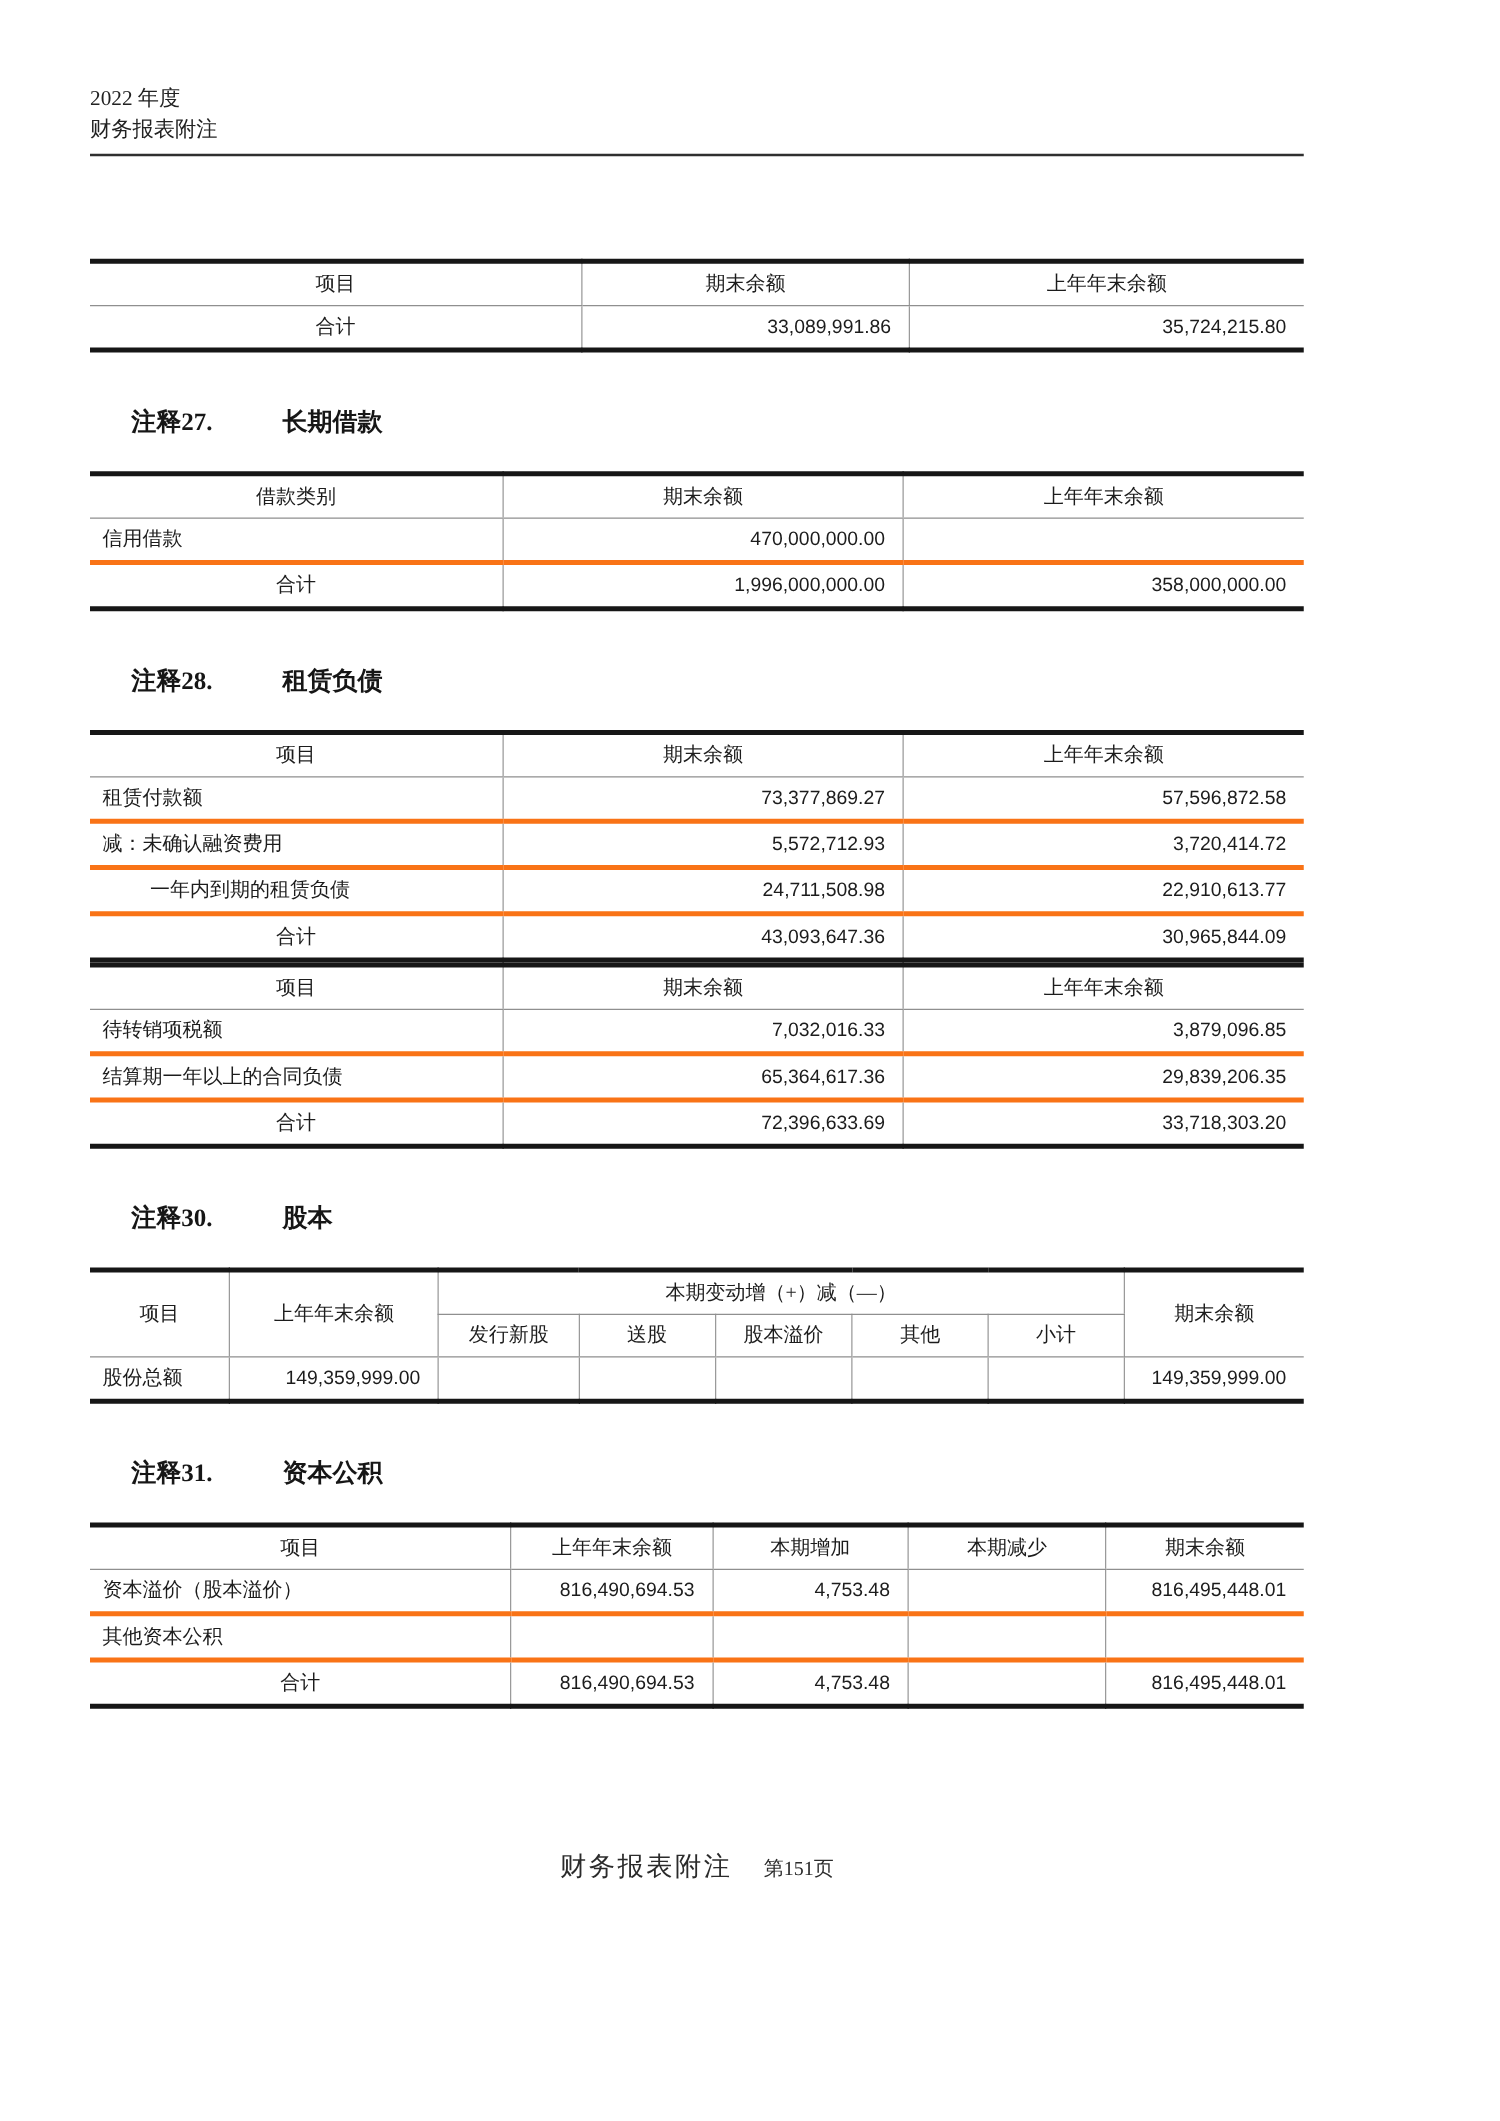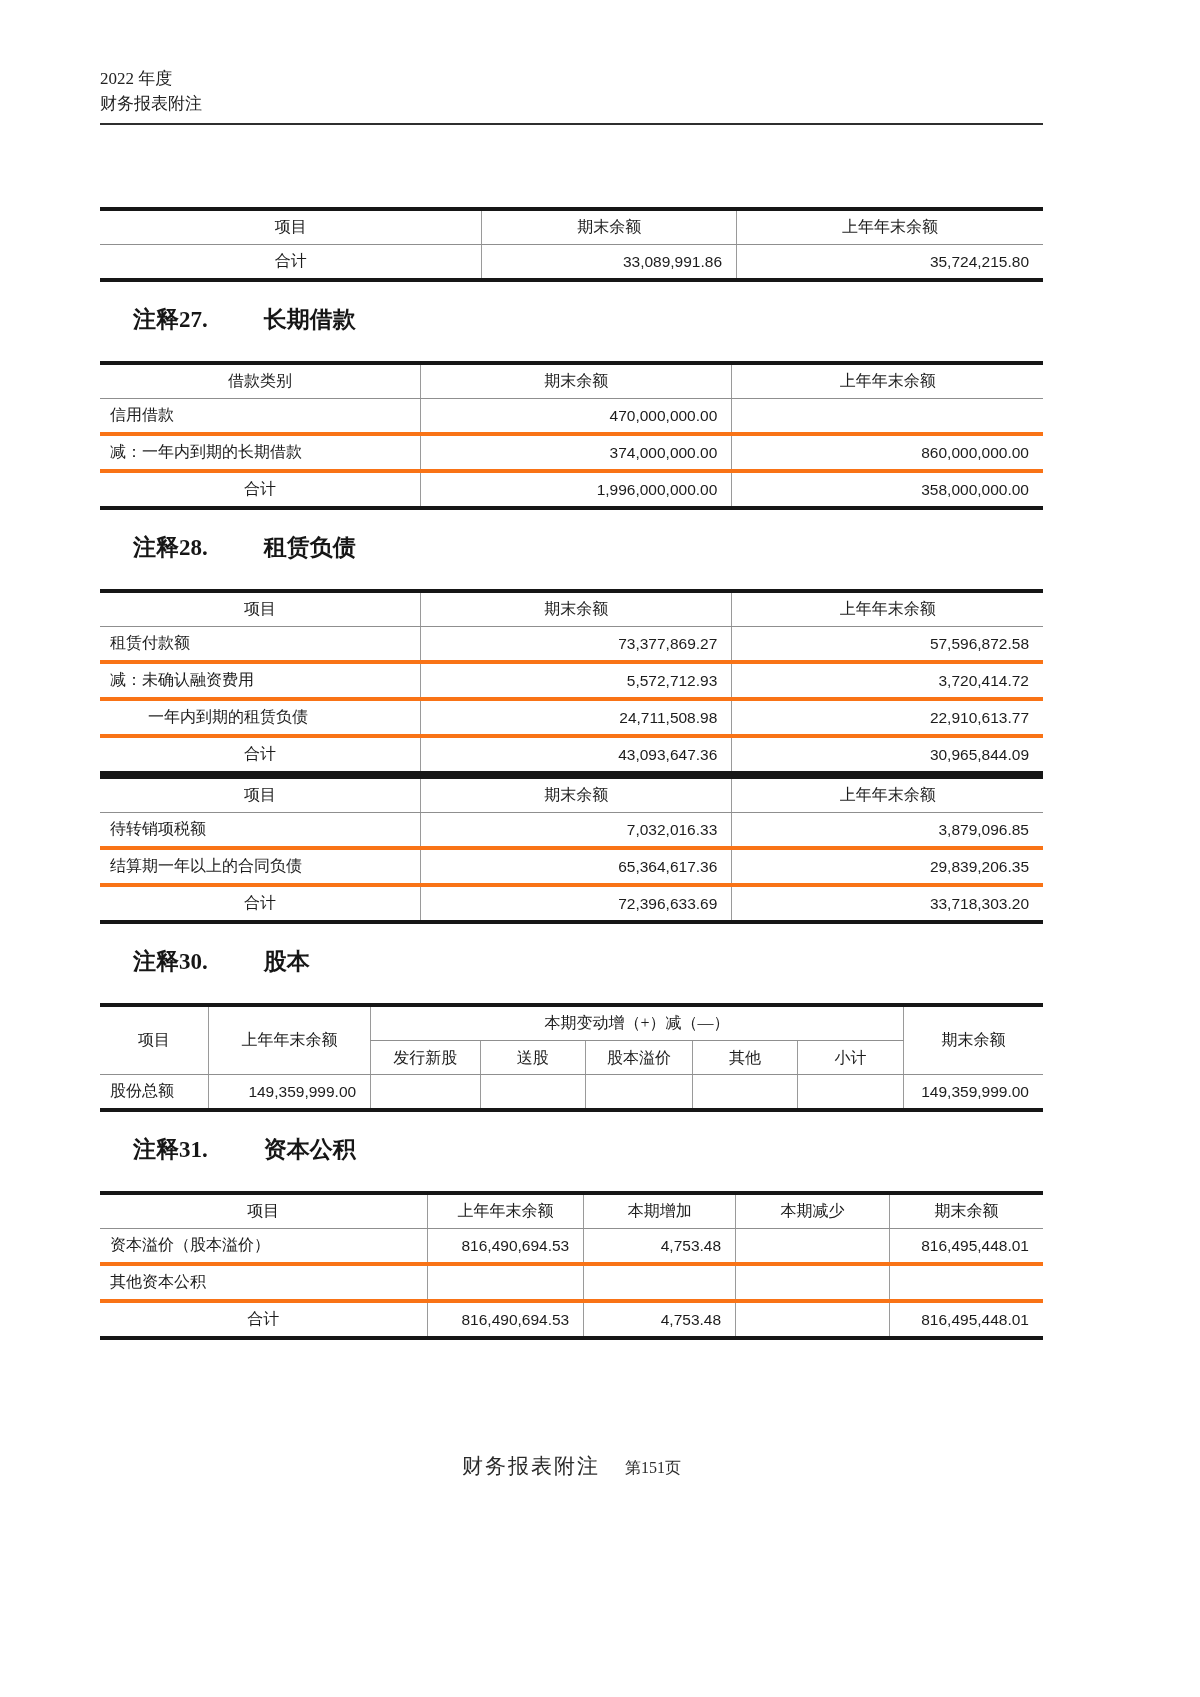--- a/index.html
+++ b/index.html
@@ -6,31 +6,31 @@
   html, body { margin: 0; padding: 0; }
   body {
     width: 1200px; height: 1697px;
     background: #ffffff;
     color: #1c1c1c;
     font-family: "Liberation Serif", "DejaVu Serif", serif;
   }
   .page {
     position: relative;
     width: 1200px; height: 1697px;
-    padding: 66px 157px 0 100px;
+    padding: 66px 157px 0 72px;
   }
   
   .doc-header { font-size: 17px; line-height: 25px; color: #222; }
   .header-rule { border-bottom: 2.5px solid #2f2f2f; margin-top: 7px; }
 
   
   .note-title {
-    margin-top: 22px; margin-bottom: 26px;
+    margin-top: 42px; margin-bottom: 26px;
     padding-left: 33px;
-    font-size: 23px; font-weight: bold; color: #161616;
+    font-size: 20px; font-weight: bold; color: #161616;
   }
   .note-title .nt-name { margin-left: 56px; }
 
   
   table.doc-table {
     width: 100%;
     border-collapse: collapse;
     border-top: 4px solid #161616;
     border-bottom: 4px solid #161616;
     table-layout: fixed;
@@ -116,25 +116,20 @@
         <th class="ac">上年年末余额</th>
       </tr>
     </thead>
     <tbody>
       <tr>
         <td class="fc al">信用借款</td>
         <td class="ar num">470,000,000.00</td>
         <td class="ar num"></td>
       </tr>
       <tr>
-        <td class="fc al">减：一年内到期的长期借款</td>
-        <td class="ar num">374,000,000.00</td>
-        <td class="ar num">860,000,000.00</td>
-      </tr>
-      <tr>
         <td class="fc ac">合计</td>
         <td class="ar num">1,996,000,000.00</td>
         <td class="ar num">358,000,000.00</td>
       </tr>
     </tbody>
   </table>
 
   <div class="note-title">
     <span>注释28.</span><span class="nt-name">租赁负债</span>
   </div>

